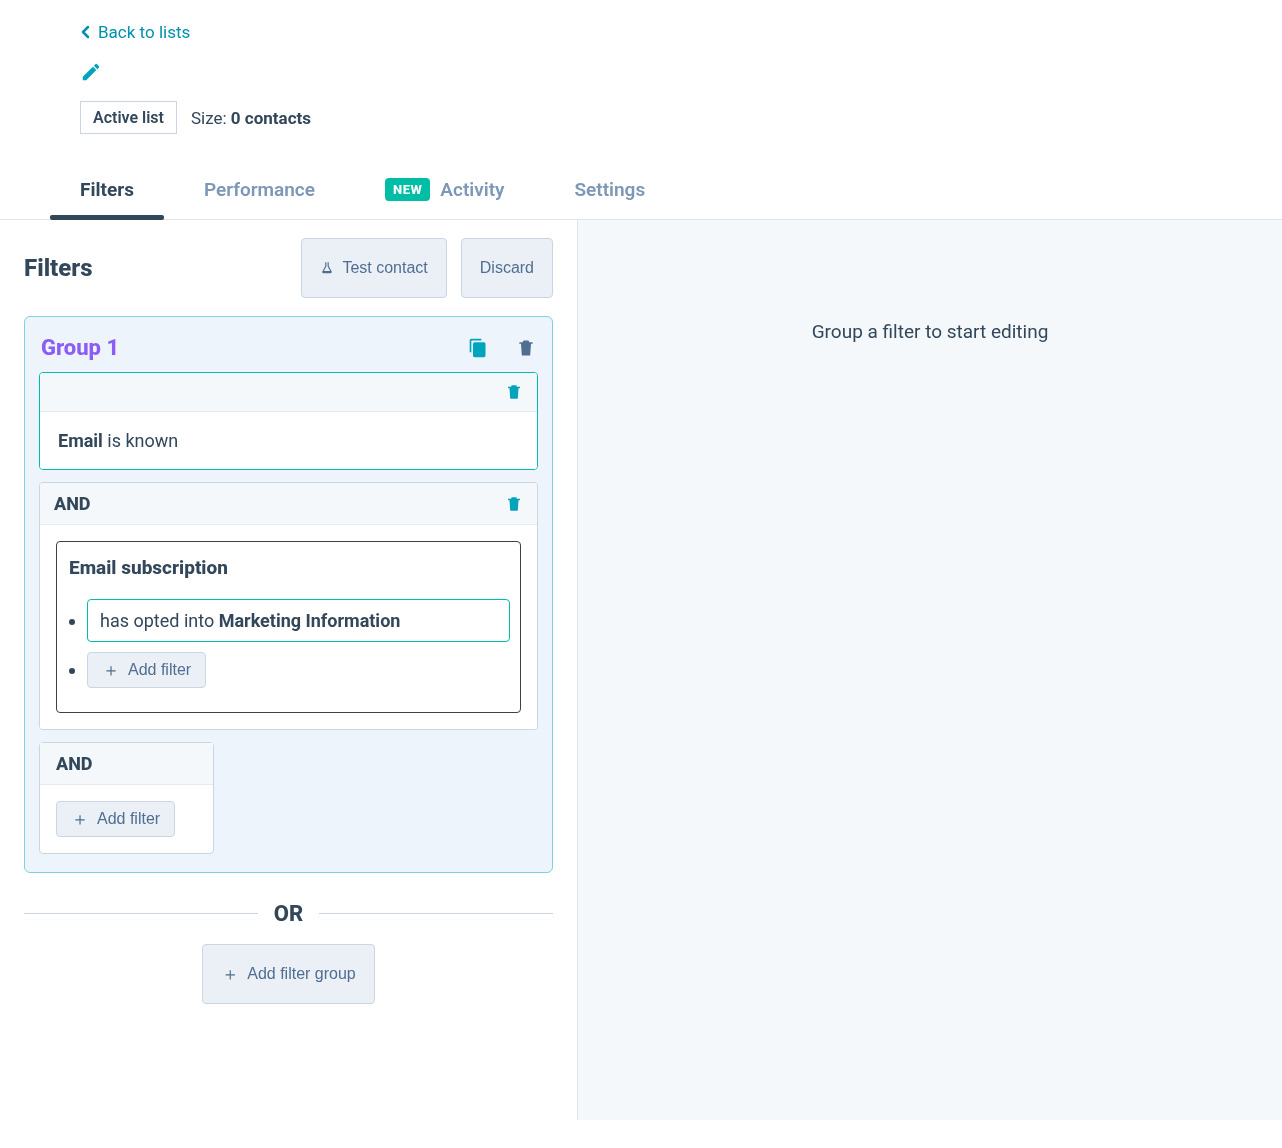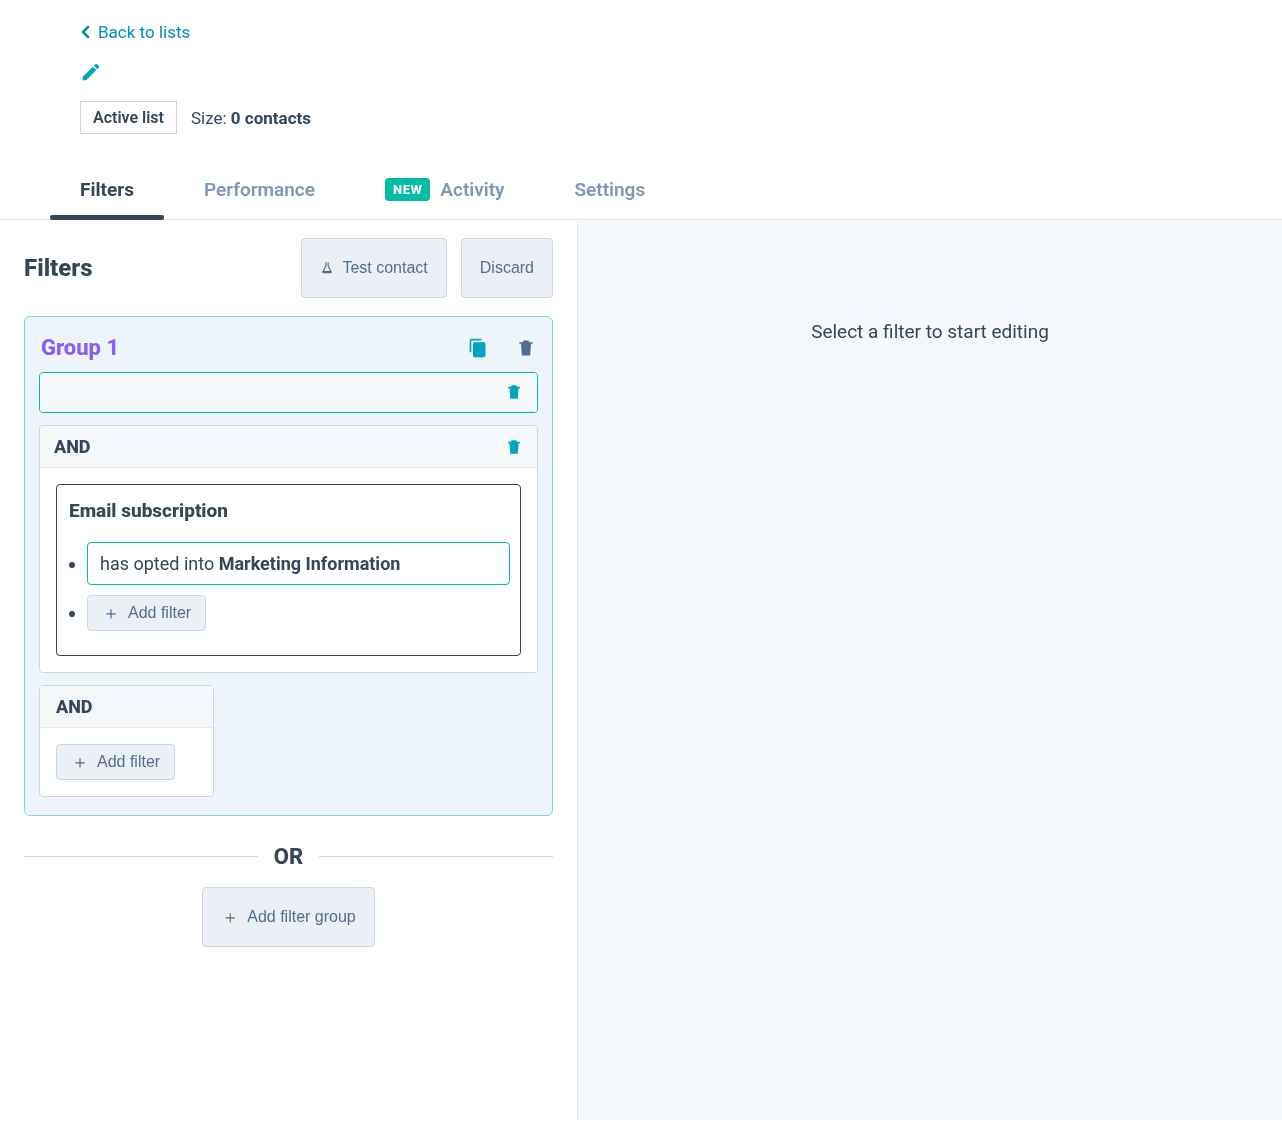--- a/index.html
+++ b/index.html
@@ -285,20 +285,23 @@
         </div>
       </div>
 
       <div class="rule-card">
         <div class="rule-head empty">
           <span class="icon-btn teal">
             <svg width="18" height="18" viewBox="0 0 24 24" fill="#00a4bd">
                 <path d="M6 7h12l-1 14H7L6 7zm3-4h6l1 2h4v2H4V5h4l1-2z"></path>
               </svg>
           </span>
+        </div>
+        <div class="rule-body">
+          <b>Email</b><span> is known</span>
         </div>
       </div>
 
       <div class="rule-card plain">
         <div class="rule-head">
           <span>AND</span>
           <span class="icon-btn teal">
             <svg width="18" height="18" viewBox="0 0 24 24" fill="#00a4bd">
                 <path d="M6 7h12l-1 14H7L6 7zm3-4h6l1 2h4v2H4V5h4l1-2z"></path>
               </svg>
@@ -344,15 +347,15 @@
     <div class="center">
       <button class="gray-btn">
         <span class="plus">＋</span>
         <span>Add filter group</span>
       </button>
     </div>
 
   </div>
 
   <div class="right-panel">
-    <div>Select a filter to start editing</div>
+    <div>Group a filter to start editing</div>
   </div>
 </div>
 
 </body></html>

